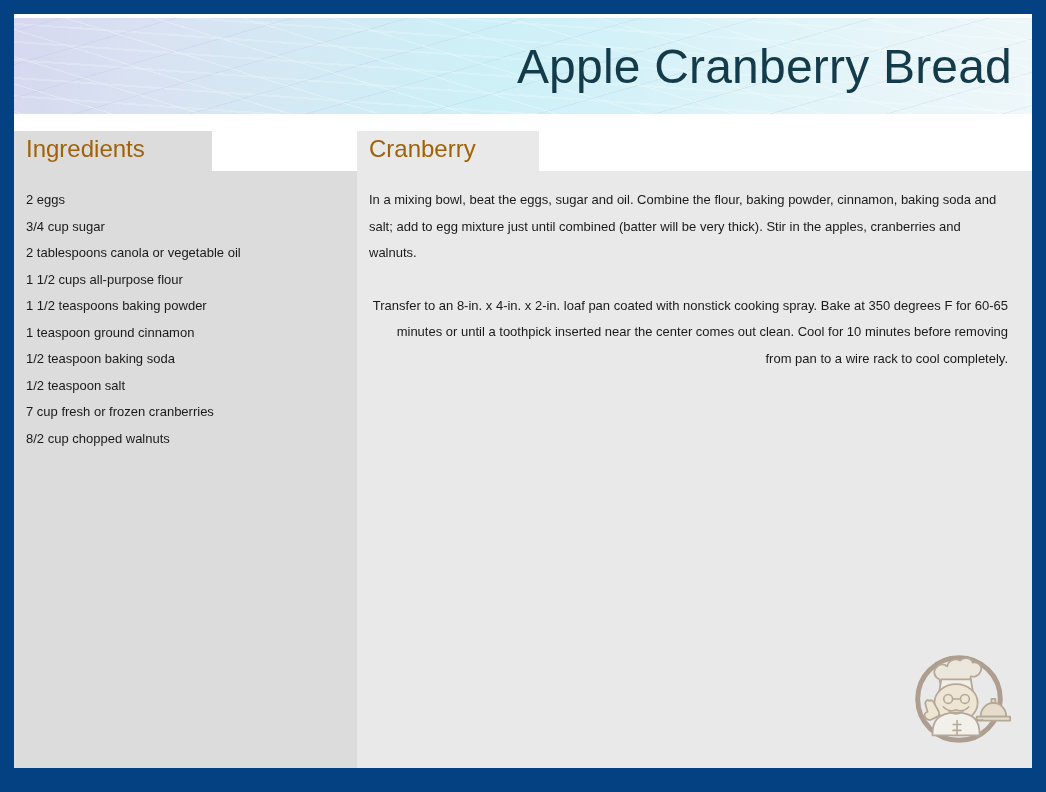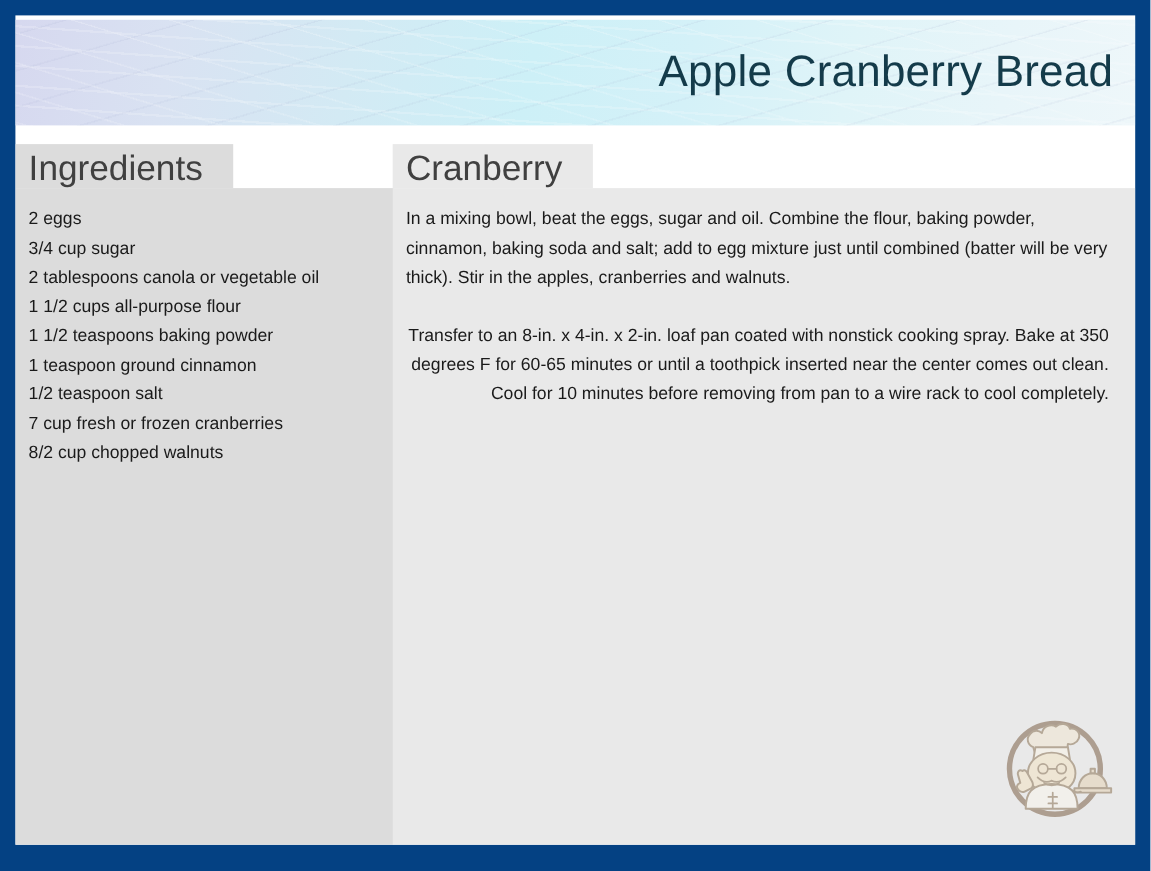--- a/index.html
+++ b/index.html
@@ -67,21 +67,21 @@
         rgba(255,255,255,0.40) 0px,
         rgba(255,255,255,0.40) 2px,
         rgba(255,255,255,0) 2px,
         rgba(255,255,255,0) 18px);
   }
   .banner-title {
     position: absolute;
     right: 20px;
     top: 50%;
     transform: translateY(-50%);
-    font-size: 40px;
+    font-size: 48px;
     color: #143b4a;
     letter-spacing: .2px;
     white-space: nowrap;
   }
 
   
   .apple-wrap {
     position: absolute;
     left: 256px;
     top: 425px;
@@ -138,31 +138,31 @@
       radial-gradient(circle at 30% 80%, rgba(255,255,255,.75) 0 1.2px, transparent 1.5px),
       radial-gradient(circle at 80% 52%, rgba(255,255,255,.8) 0 1.2px, transparent 1.5px),
       radial-gradient(circle at 55% 55%, rgba(255,255,255,.7) 0 1.1px, transparent 1.4px),
       radial-gradient(circle at 42% 28%, rgba(255,255,255,.7) 0 1.1px, transparent 1.4px),
       radial-gradient(circle at 72% 24%, rgba(255,255,255,.65) 0 1.1px, transparent 1.4px);
   }
 
   
   .panel-tab {
     position: absolute;
-    font-size: 32px;
-    color: #404040;
+    font-size: 24px;
+    color: #a16207;
     padding: 4px 12px 6px 12px;
     box-sizing: border-box;
     white-space: nowrap;
   }
   .panel-body {
     position: absolute;
     box-sizing: border-box;
     padding: 16px 12px 10px 12px;
-    font-size: 16px;
+    font-size: 13px;
     line-height: 26.5px;
     color: #1a1a1a;
   }
 
   .tab-ingredients {
     left: 0px;
     top: 117px;
     width: 198px;
     height: 40px;
     background: #dcdcdc;
@@ -228,20 +228,21 @@
     </div>
 
     <div class="panel-tab tab-ingredients">Ingredients</div>
     <div class="panel-body body-ingredients">
       <div class="ingredient-line">2 eggs</div>
       <div class="ingredient-line">3/4 cup sugar</div>
       <div class="ingredient-line">2 tablespoons canola or vegetable oil</div>
       <div class="ingredient-line">1 1/2 cups all-purpose flour</div>
       <div class="ingredient-line">1 1/2 teaspoons baking powder</div>
       <div class="ingredient-line">1 teaspoon ground cinnamon</div>
+      <div class="ingredient-line">1/2 teaspoon baking soda</div>
       <div class="ingredient-line">1/2 teaspoon salt</div>
       <div class="ingredient-line">7 cup fresh or frozen cranberries</div>
       <div class="ingredient-line">8/2 cup chopped walnuts</div>
     </div>
 
     <div class="panel-tab tab-directions">Cranberry</div>
     <div class="panel-body body-directions">
       <p class="direction-para">In a mixing bowl, beat the eggs, sugar and oil.  Combine the flour, baking powder, cinnamon, baking soda and salt; add to egg mixture just until combined (batter will be very thick).  Stir in the apples, cranberries and walnuts.</p>
       <p class="direction-para">Transfer to an 8-in. x 4-in. x 2-in. loaf pan coated with nonstick cooking spray.  Bake at 350 degrees F for 60-65 minutes or until a toothpick inserted near the center comes out clean.  Cool for 10 minutes before removing from pan to a wire rack to cool completely.</p>
     </div>

